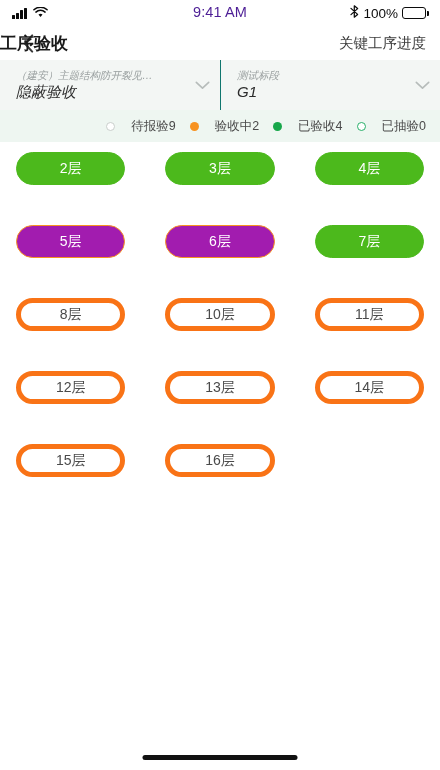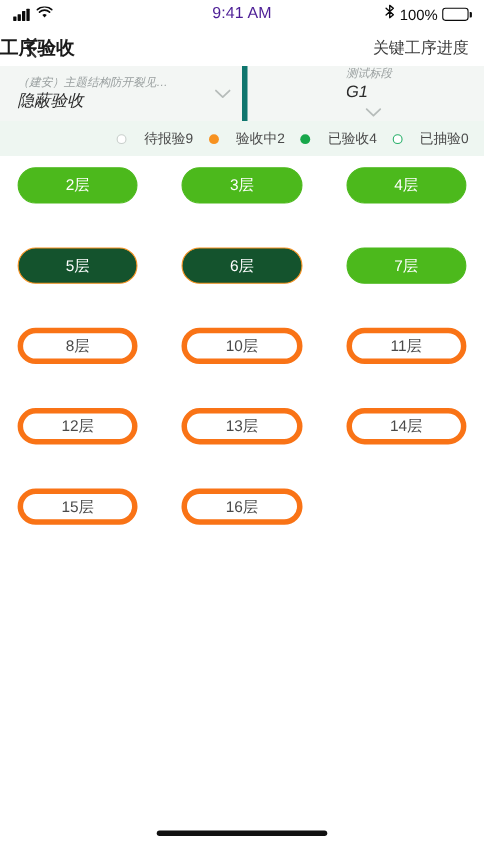--- a/index.html
+++ b/index.html
@@ -142,22 +142,21 @@
     flex: 1 1 50%;
     display: flex;
     align-items: center;
     padding: 0 10px 0 16px;
     box-sizing: border-box;
     cursor: pointer;
     min-width: 0;
     font-style: italic;
   }
   .selector + .selector {
-    border-left: 5px solid #0f766e;
-    flex-direction: column;
+    border-left: 1px solid #0f766e;
   }
   .selector-texts {
     flex: 1 1 auto;
     min-width: 0;
     display: flex;
     flex-direction: column;
     justify-content: center;
     gap: 2px;
   }
   .selector-label {
@@ -238,21 +237,21 @@
     cursor: pointer;
     box-sizing: border-box;
     user-select: none;
   }
   .floor-btn.green {
     background: #4cb91c;
     color: #ffffff;
     border: 1px solid #4cb91c;
   }
   .floor-btn.orange {
-    background: #14532d;
+    background: #a21caf;
     color: #ffffff;
     border: 1px solid #f79220;
   }
   .floor-btn.plain {
     background: #ffffff;
     color: #4a4a4a;
     border: 5px solid #f97316;
   }
 
   

